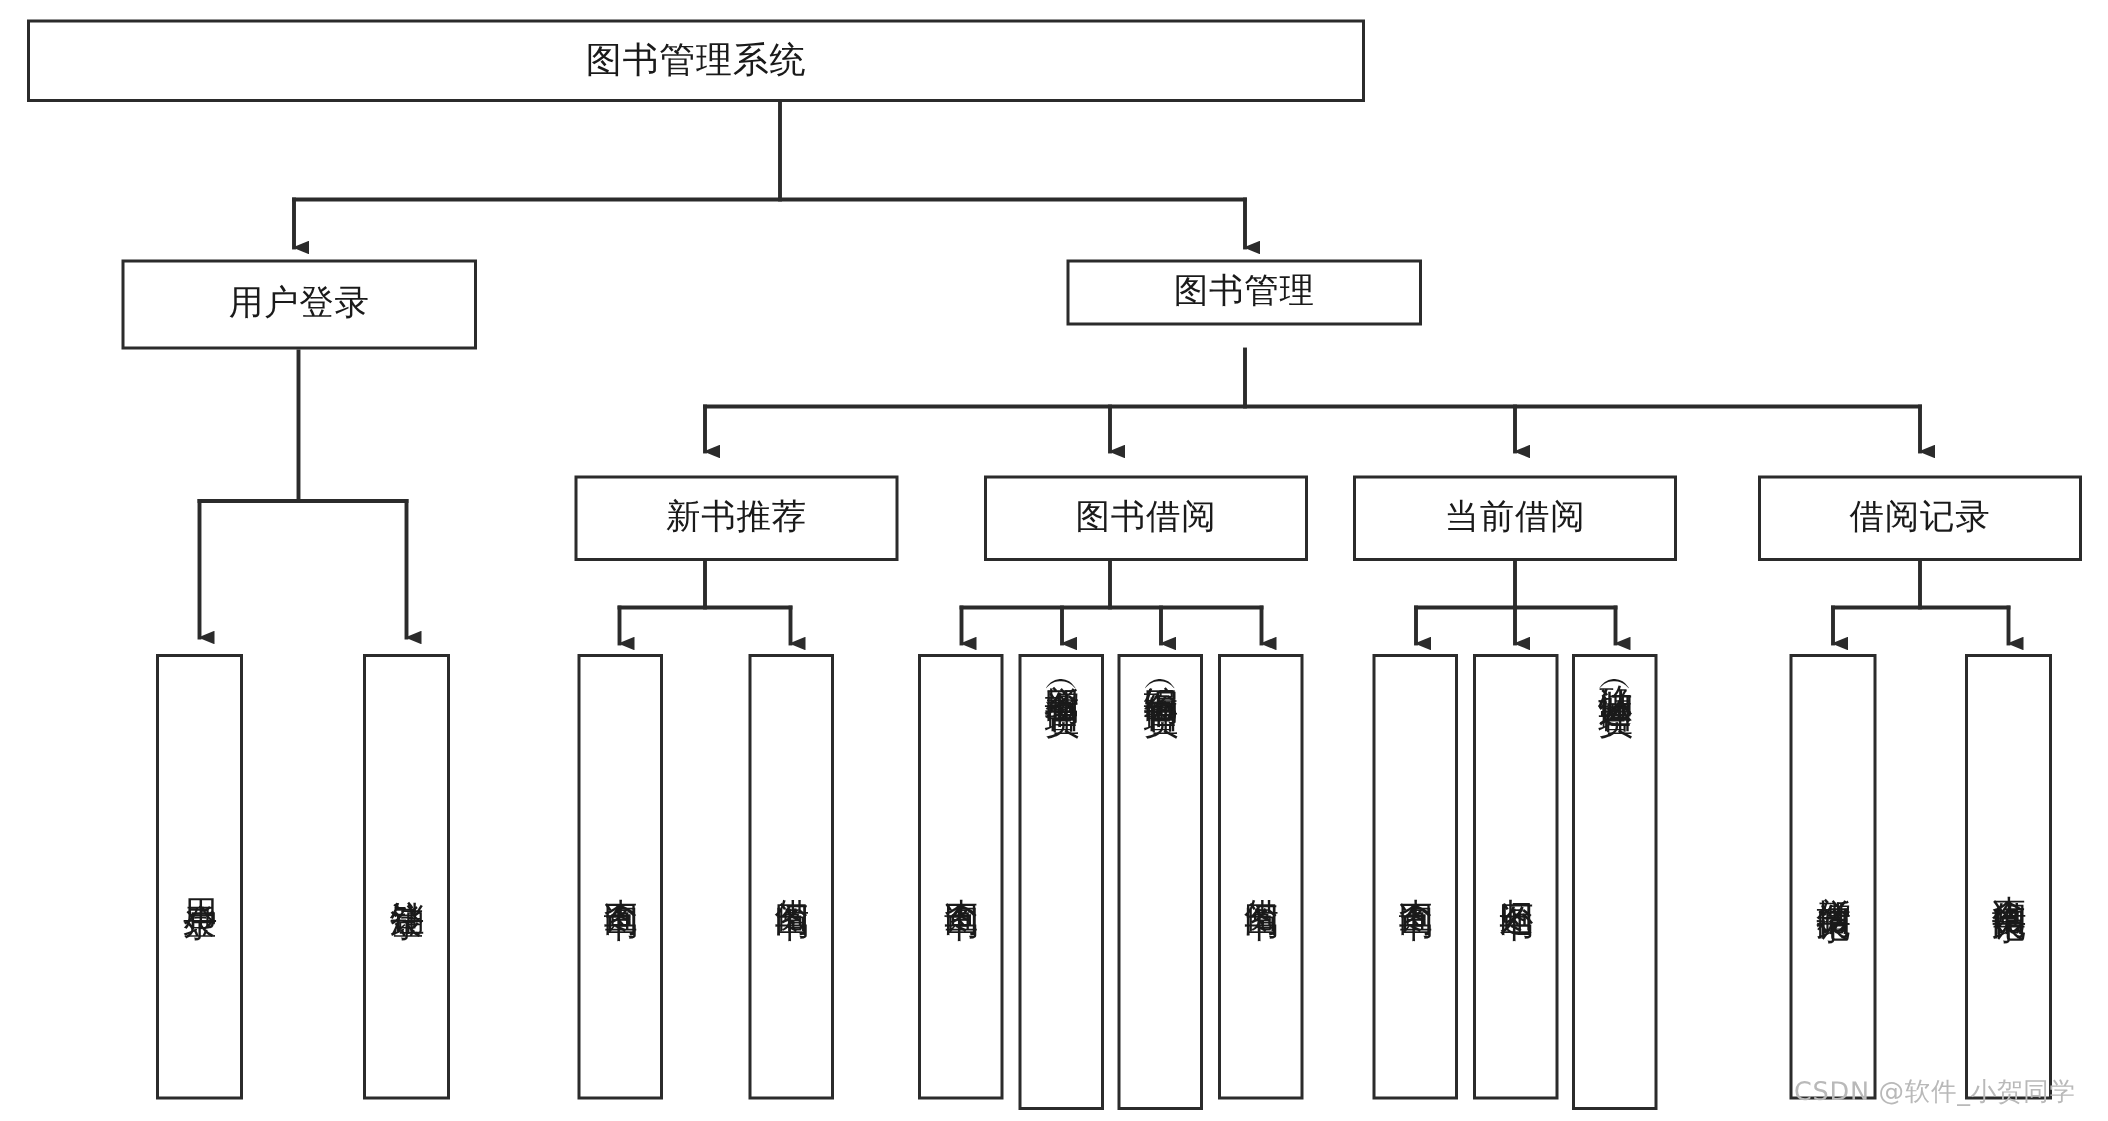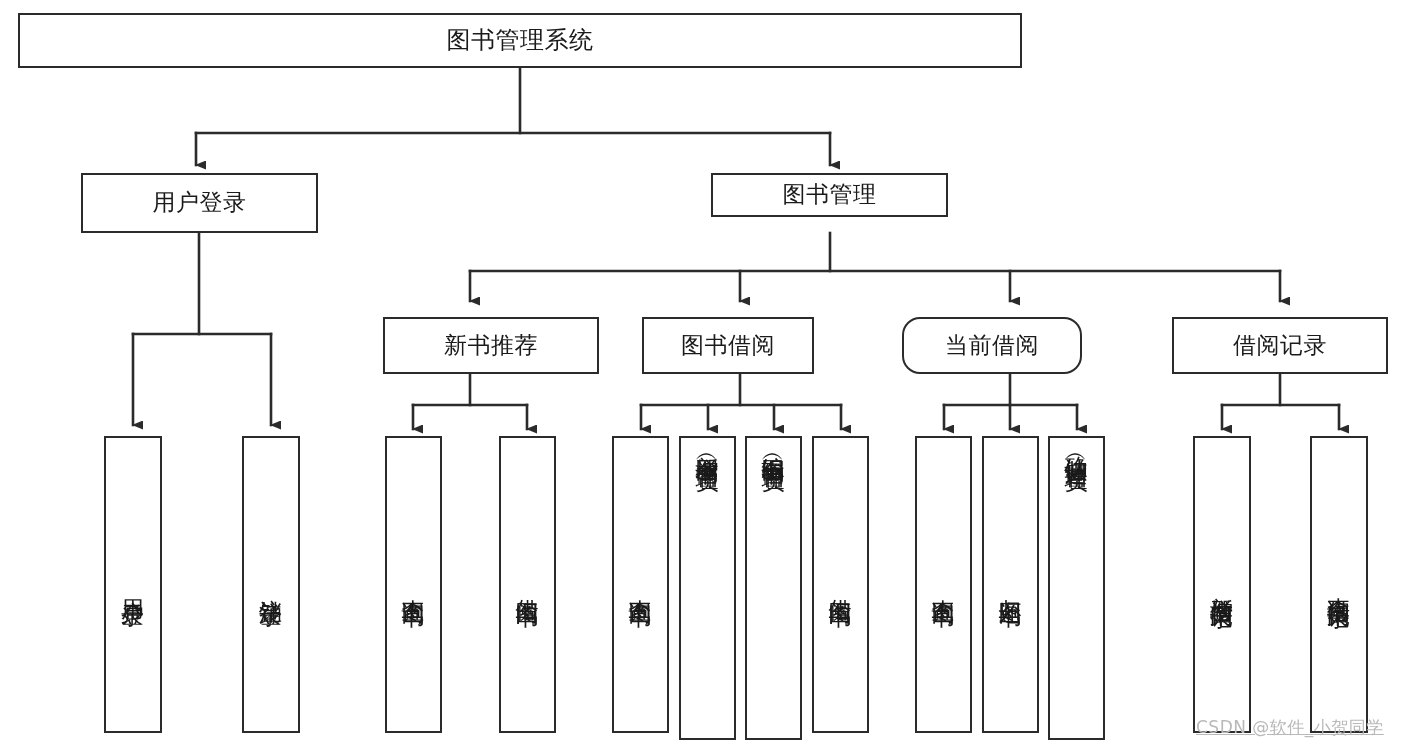--- a/index.html
+++ b/index.html
@@ -67,21 +67,20 @@
   .node.vert.mid .lbl {
     align-self: center;
   }
   .watermark {
     position: absolute;
     font-size: 17px;
     color: #b9b9b9;
     letter-spacing: 0.5px;
     white-space: nowrap;
     font-family: "DejaVu Sans", "Liberation Sans", sans-serif;
-    text-decoration: underline;
   }
 </style>
 </head>
 <body>
 
 <div id="canvas">
 
   <svg id="edges" viewBox="0 0 1405 747" width="1405" height="747" xmlns="http://www.w3.org/2000/svg">
     <defs>
       <marker id="arw" markerWidth="9" markerHeight="11" refX="4.5" refY="10" orient="auto" markerUnits="userSpaceOnUse">
@@ -127,38 +126,38 @@
       <path d="M1010,405 L1010,429" marker-end="url(#arw)"></path>
       <path d="M1077,405 L1077,429" marker-end="url(#arw)"></path>
 
       <path d="M1280,374 L1280,405"></path>
       <path d="M1222,405 L1339,405"></path>
       <path d="M1222,405 L1222,429" marker-end="url(#arw)"></path>
       <path d="M1339,405 L1339,429" marker-end="url(#arw)"></path>
     </g>
   </svg>
 
-  <div class="node horiz root" style="left:18px; top:13px; width:1004px; height:55px;">
+  <div class="node horiz root" style="left:18px; top:13px; width:892px; height:55px;">
     <span class="lbl">图书管理系统</span>
   </div>
 
   <div class="node horiz" style="left:81px; top:173px; width:237px; height:60px;">
     <span class="lbl">用户登录</span>
   </div>
   <div class="node horiz" style="left:711px; top:173px; width:237px; height:44px;">
     <span class="lbl">图书管理</span>
   </div>
 
   <div class="node horiz" style="left:383px; top:317px; width:216px; height:57px;">
     <span class="lbl">新书推荐</span>
   </div>
-  <div class="node horiz" style="left:642px; top:317px; width:172px; height:57px;">
+  <div class="node horiz" style="left:656px; top:317px; width:216px; height:57px;">
     <span class="lbl">图书借阅</span>
   </div>
-  <div class="node horiz" style="left:902px; top:317px; width:180px; height:57px;border-radius:18px;">
+  <div class="node horiz" style="left:902px; top:317px; width:216px; height:57px;">
     <span class="lbl">当前借阅</span>
   </div>
   <div class="node horiz" style="left:1172px; top:317px; width:216px; height:57px;">
     <span class="lbl">借阅记录</span>
   </div>
 
   <div class="node vert mid" style="left:104px; top:436px; width:58px; height:297px;">
     <span class="lbl">用户登录</span>
   </div>
   <div class="node vert mid" style="left:242px; top:436px; width:58px; height:297px;">

